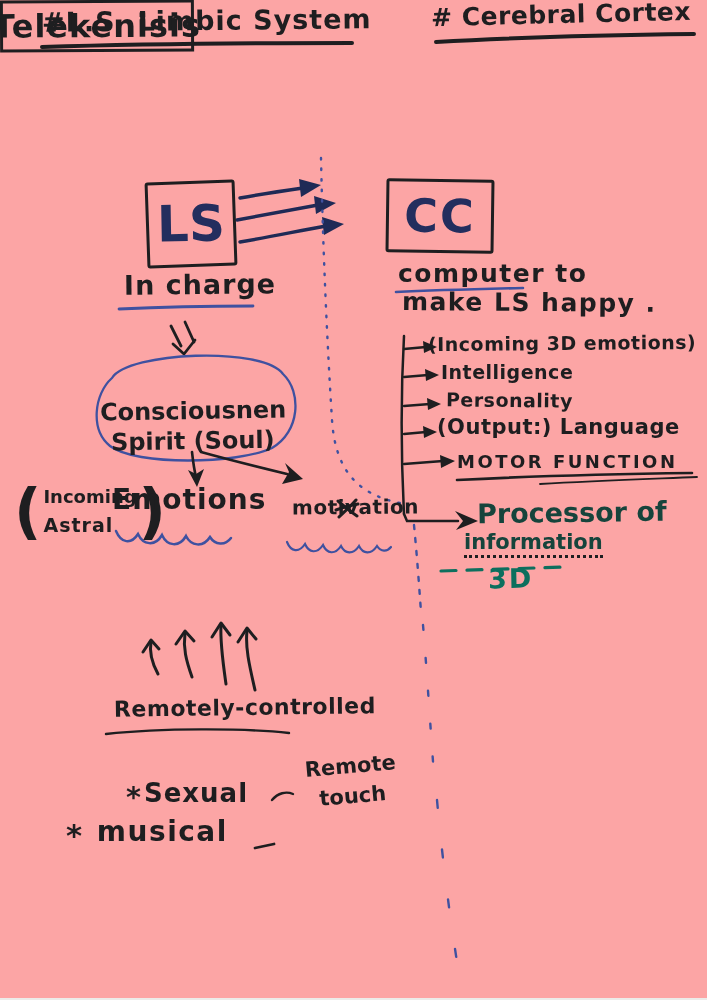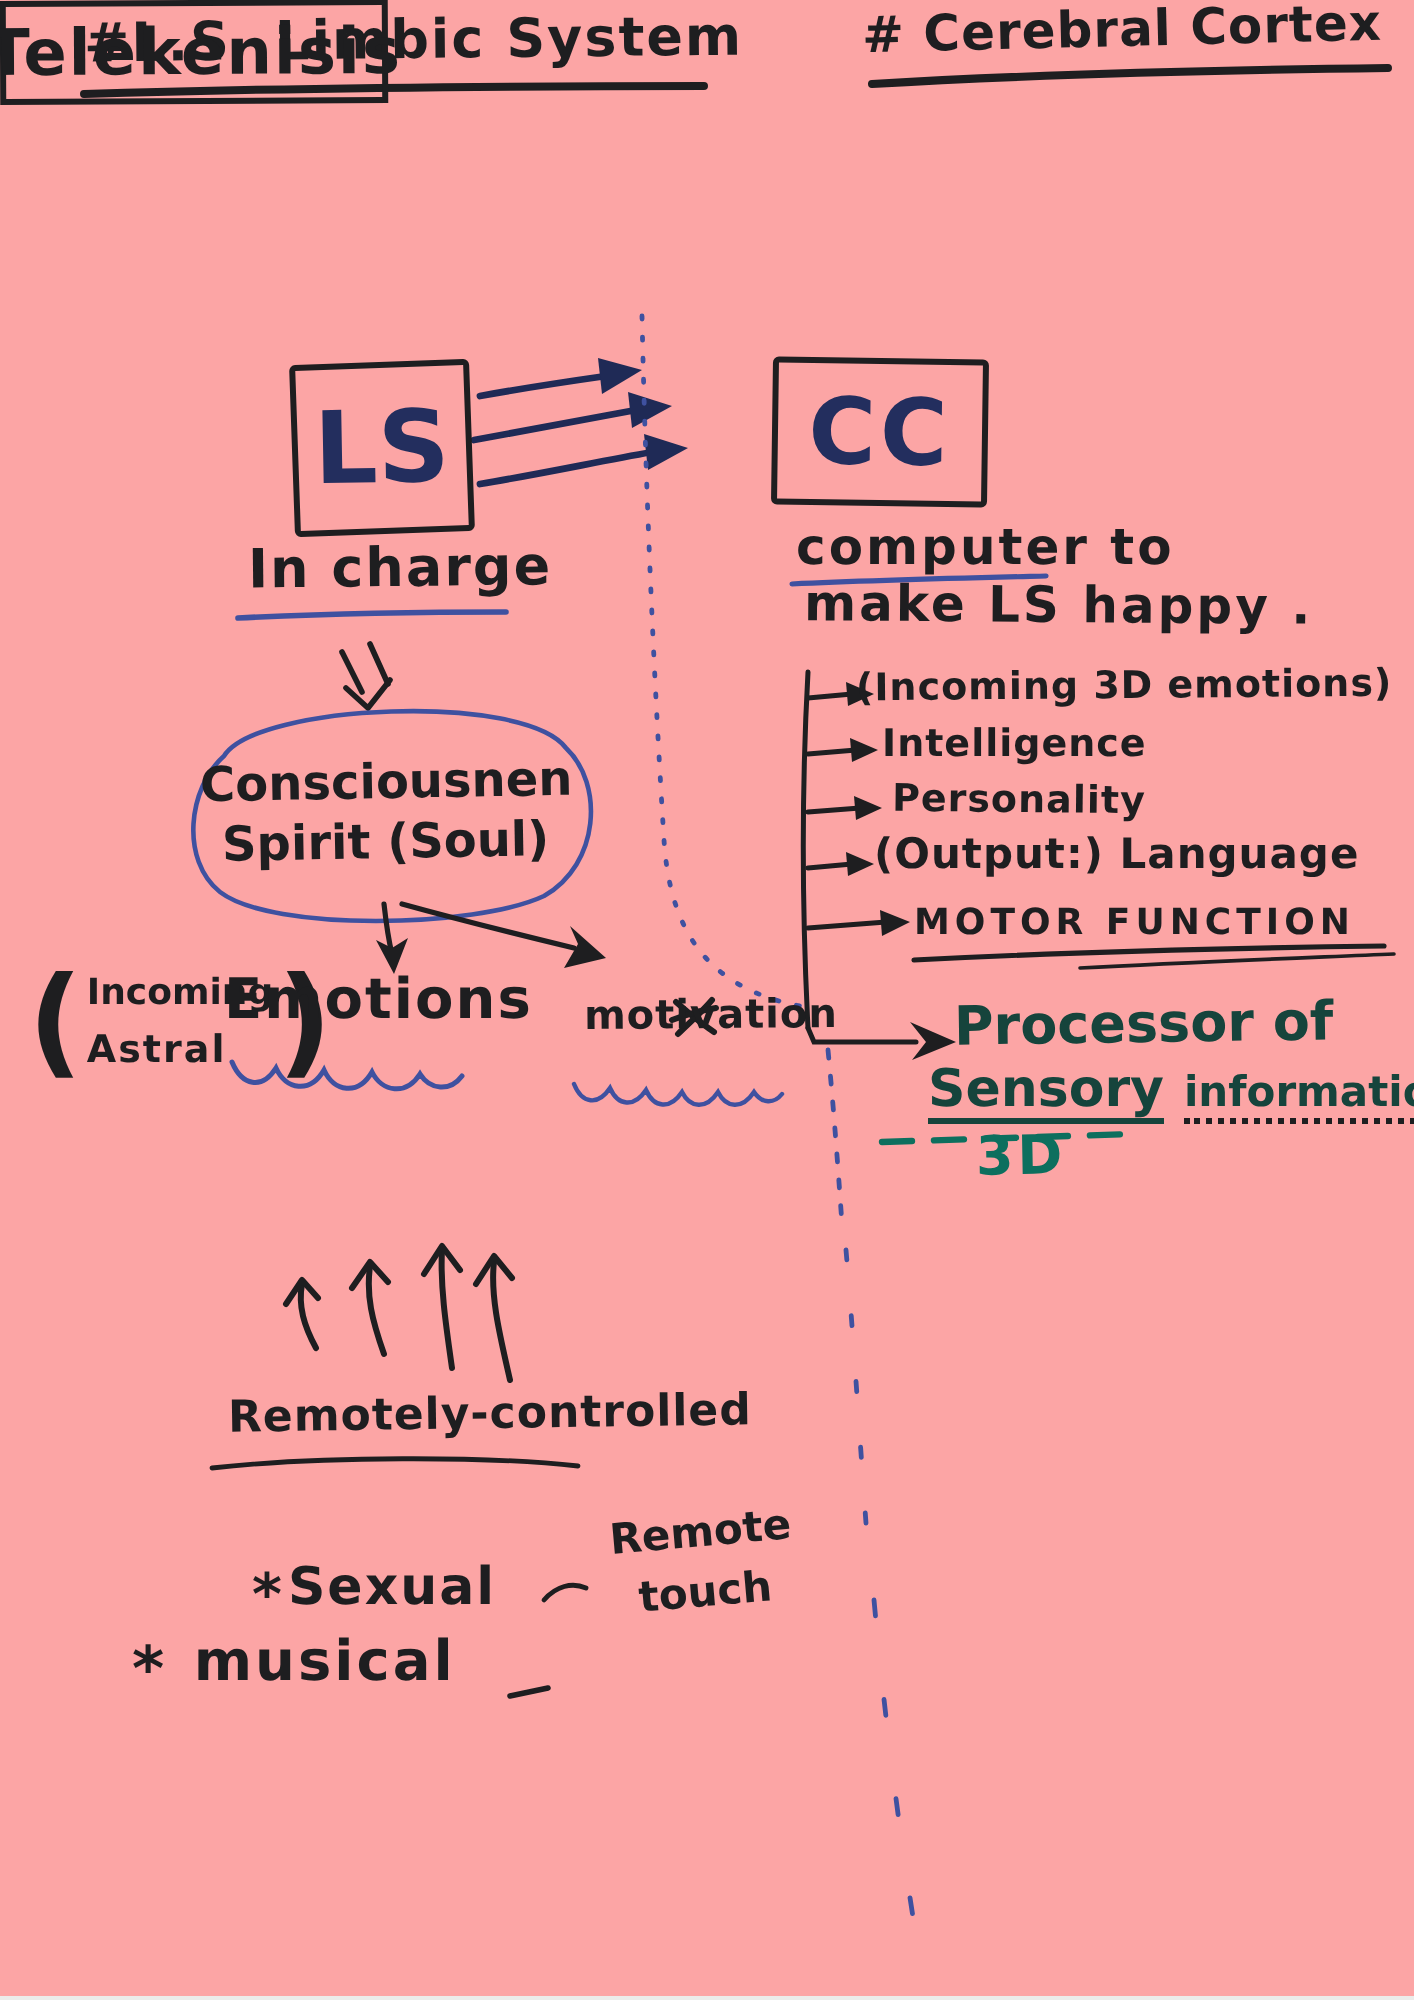--- a/index.html
+++ b/index.html
@@ -208,26 +208,25 @@
   <div class="t ink" id="cc-cap2">make LS happy .</div>
 
   <div class="t ink fn" id="fn-0">(Incoming 3D emotions)</div>
   <div class="t ink fn" id="fn-1">Intelligence</div>
   <div class="t ink fn" id="fn-2">Personality</div>
   <div class="t ink fn" id="fn-3">(Output:) Language</div>
   <div class="t ink fn" id="fn-4">MOTOR FUNCTION</div>
 
   <div class="t teal" id="proc-1">Processor of</div>
   <div class="t teal" id="proc-2">
-    <span class="w1">Sensory</span>
     <span class="w2">information</span>
   </div>
   <div class="t tealb" id="proc-3d">3D</div>
 
-  <div class="t ink" id="cloud-text" style="white-space:nowrap;">
+  <div class="t ink" id="cloud-text" style="white-space:nowrap;margin-top:20px;">
     <div>Consciousnen</div>
     <div>Spirit (Soul)</div>
   </div>
 
   <div class="t ink" id="inc-astral">
     <span class="par">(</span>
     <span class="col">
       <span class="l1">Incoming</span>
       <span class="l2">Astral</span>
     </span>

